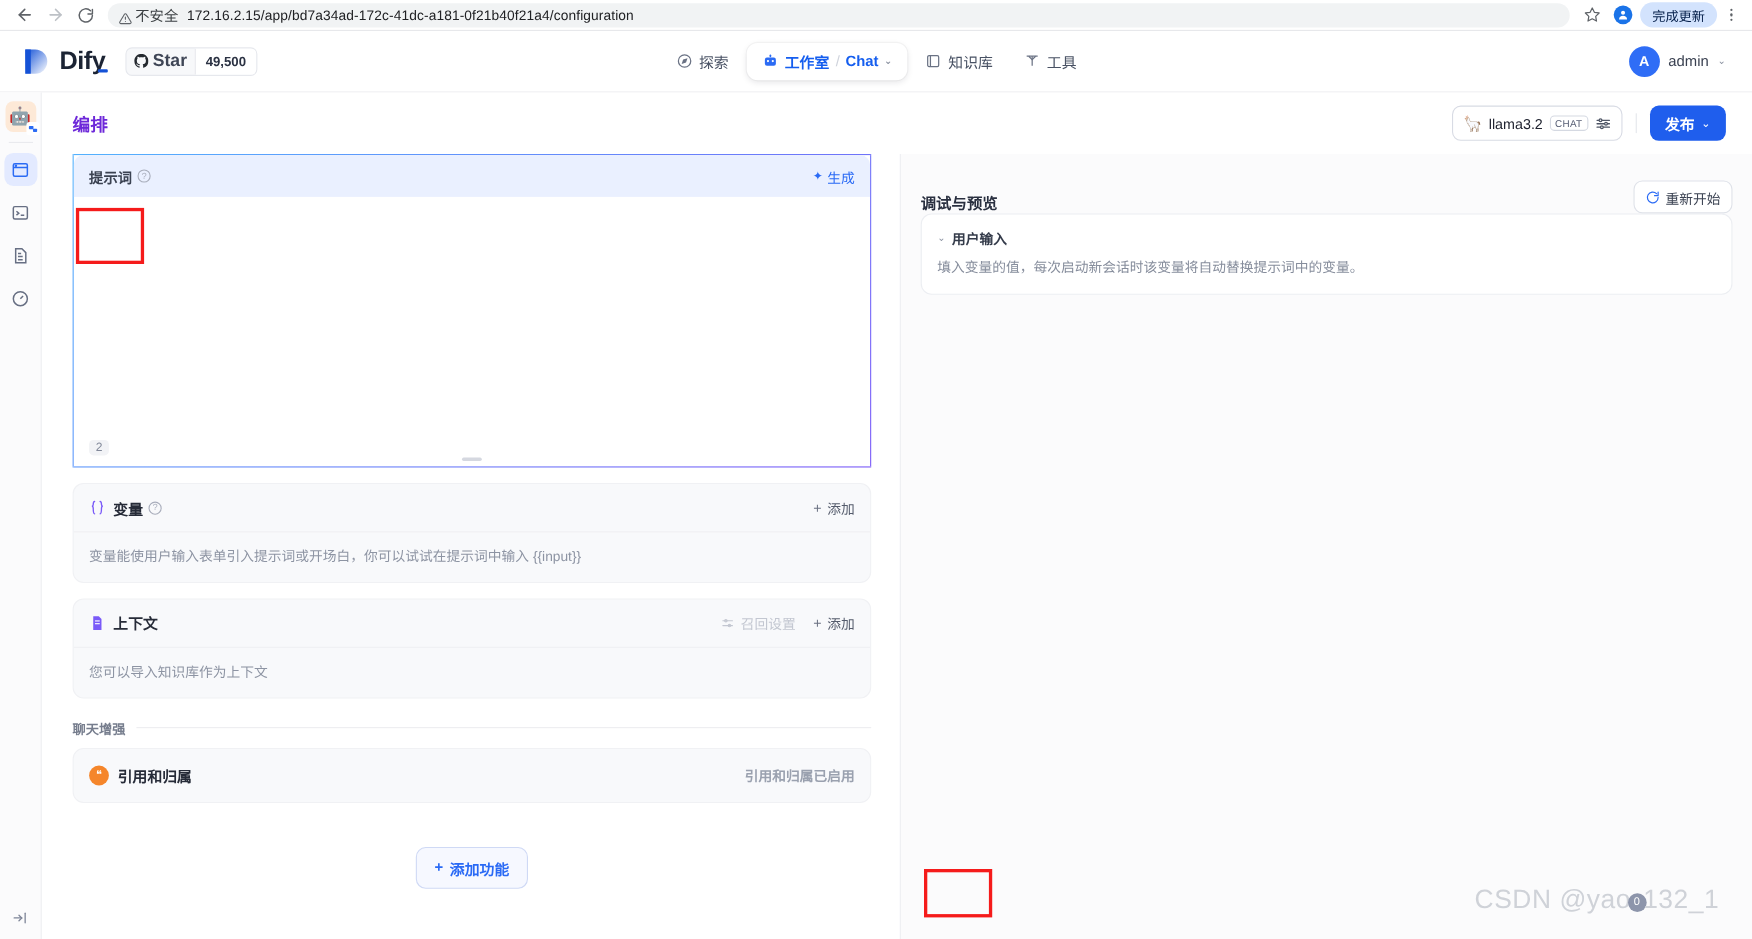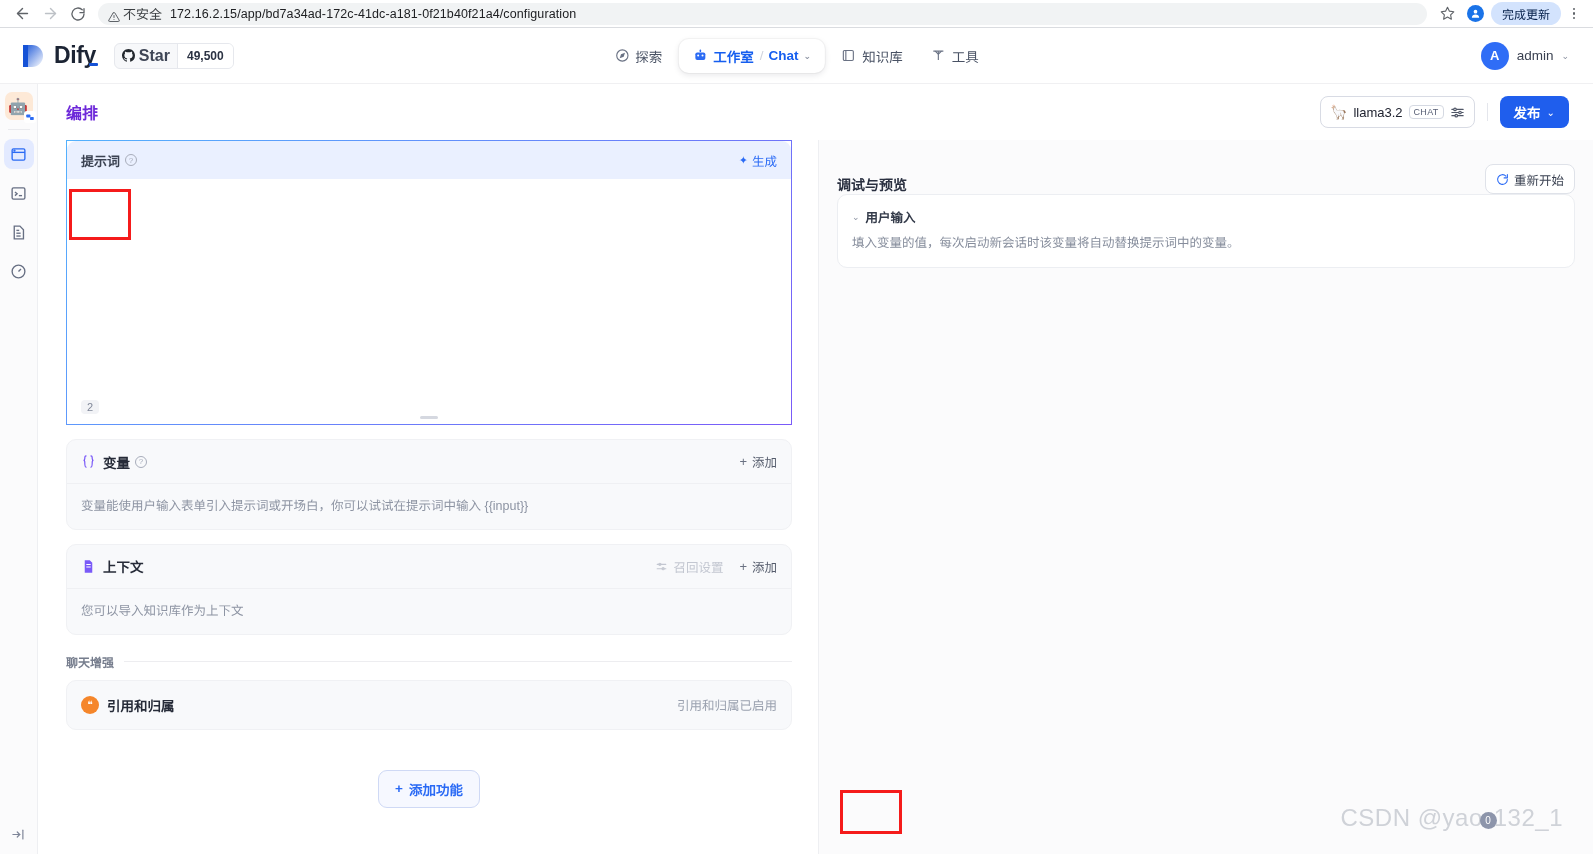--- a/index.html
+++ b/index.html
@@ -390,21 +390,21 @@
     padding: 0 14px;
   }
   .feat-icon {
     width: 18px; height: 18px; border-radius: 50%;
     background: #f5862b;
     display: flex; align-items: center; justify-content: center;
     margin-right: 8px;
     color: #fff; font-size: 10px;
   }
   .feat-title { font-size: 13.5px; font-weight: 700; color: #262b38; }
-  .feat-status { margin-left: auto; font-size: 12.5px; color: #9aa1af; }
+  .feat-status { margin-left: auto; font-size: 12.5px; color: #9aa1af; font-weight: bold; }
 
   .addfeat-row { display: flex; justify-content: center; margin-top: 40px; }
   .addfeat-btn {
     display: flex; align-items: center; gap: 6px;
     border: 1px solid #cfd9f5;
     border-radius: 9px;
     background: #f6f8ff;
     color: #2a6af5;
     font-size: 13.5px;
     font-weight: 600;

